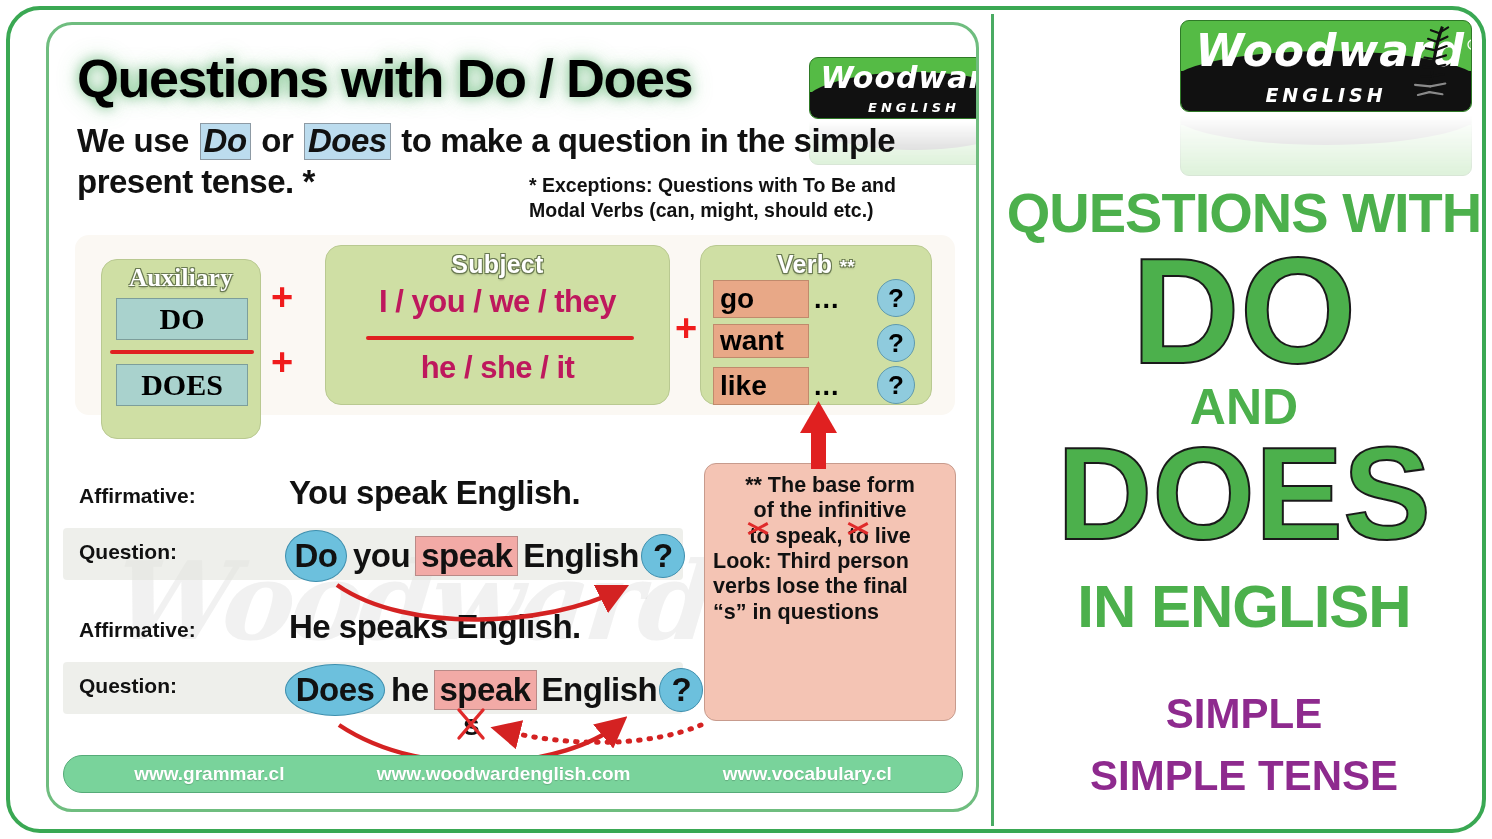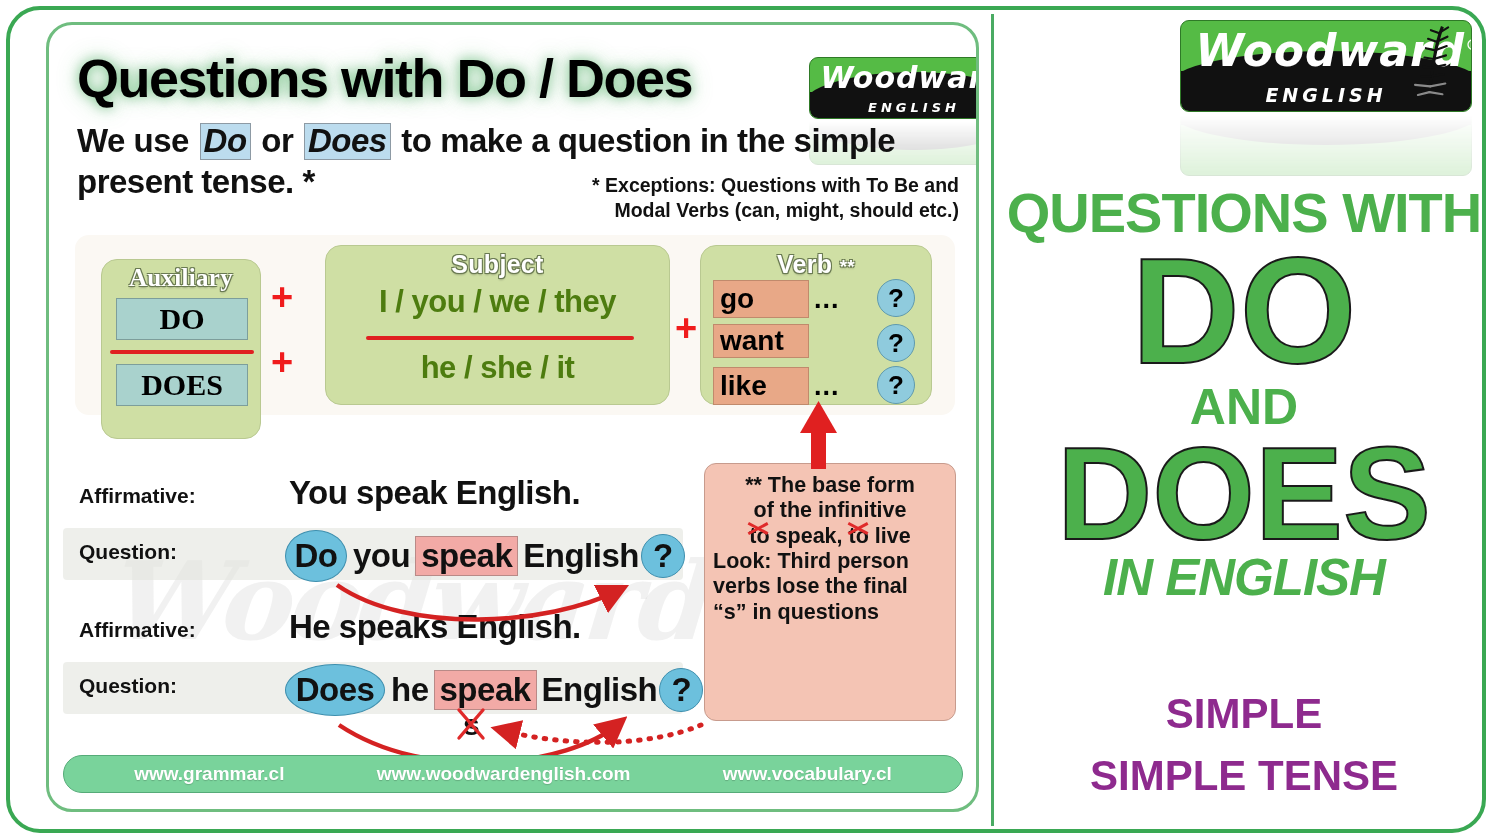--- a/index.html
+++ b/index.html
@@ -101,21 +101,21 @@
     font-size:33px; font-weight:700; color:#111; line-height:1.24;
     letter-spacing:-0.5px;
   }
   .hl-blue{
     display:inline-block; background:#bcdcee; border:1px solid #8d9aa4;
     font-style:italic; padding:0 3px; margin:0 2px; line-height:1.05;
   }
   .exception{
     position:absolute; left:480px; top:148px; width:430px;
     font-size:19.5px; font-weight:700; color:#111; line-height:1.26;
-    text-align:right;
+    text-align:left;
   }
 
   
   .formula{
     position:absolute; left:26px; top:210px; width:880px; height:180px;
     background:#fbf8f3; border-radius:14px;
   }
   .panel{
     position:absolute; background:#cfdfa4; border:1px solid #b9c991;
     border-radius:16px;
@@ -148,21 +148,21 @@
   .plus{
     position:absolute; font-size:38px; font-weight:700; color:#f01c1c;
     line-height:1;
   }
   #plus-1{ left:196px; top:43px; }
   #plus-2{ left:196px; top:108px; }
   #plus-3{ left:600px; top:74px; }
 
   .subj-line{
     position:absolute; width:100%; text-align:center;
-    font-size:31px; font-weight:700; color:#4d7c0f; letter-spacing:-0.5px;
+    font-size:31px; font-weight:700; color:#be185d; letter-spacing:-0.5px;
   }
   #subj-a{ top:38px; }
   #subj-b{ top:104px; }
 
   .verb-row{ position:absolute; left:12px; height:40px; display:flex; align-items:center; }
   #vrow-0{ top:33px; }
   #vrow-1{ top:78px;flex-direction:column; }
   #vrow-2{ top:120px; }
   .verb-box{
     width:96px; height:38px; background:#e8a887; border:1px solid #c08a6c;
@@ -275,21 +275,21 @@
   #r-qw{ top:180px; font-size:56px; color:#4cb04c; letter-spacing:-1px; }
   #r-do{
     top:236px; font-size:150px; color:#4cb04c; line-height:1;
     -webkit-text-stroke:2px #1a1a1a;
   }
   #r-and{ top:378px; font-size:50px; color:#4cb04c; }
   #r-does{
     top:428px; font-size:132px; color:#4cb04c; line-height:1;
     -webkit-text-stroke:2px #1a1a1a;
   }
-  #r-in{ top:548px; font-size:51px; color:#4cb04c; letter-spacing:-1px;font-style:italic; }
+  #r-in{ top:572px; font-size:60px; color:#4cb04c; letter-spacing:-1px; }
   #r-simple{ top:690px; font-size:42px; color:#8e2a8e; }
   #r-tense{ top:752px; font-size:42px; color:#8e2a8e; }
 
   svg{ display:block; overflow:visible; }
   .ov{ position:absolute; left:0; top:0; pointer-events:none; }
 </style>
 </head>
 <body>
 
 <div id="stage">

